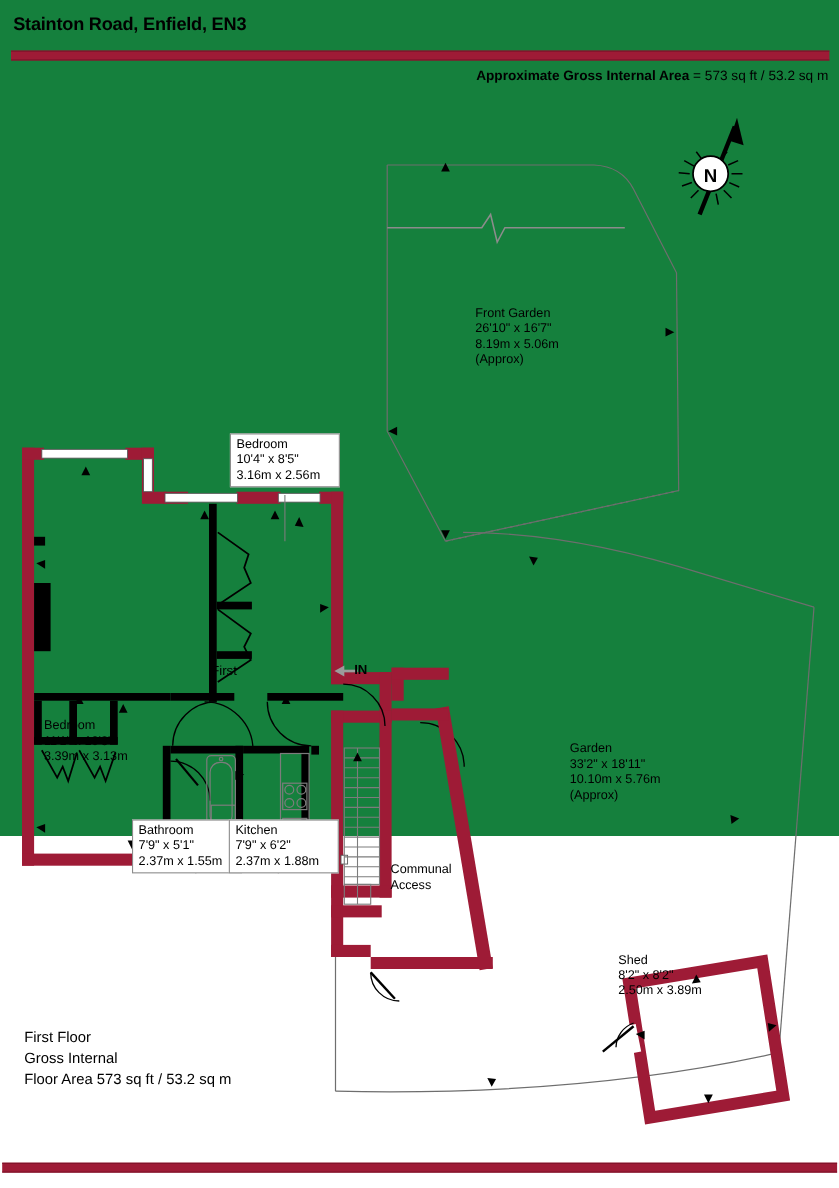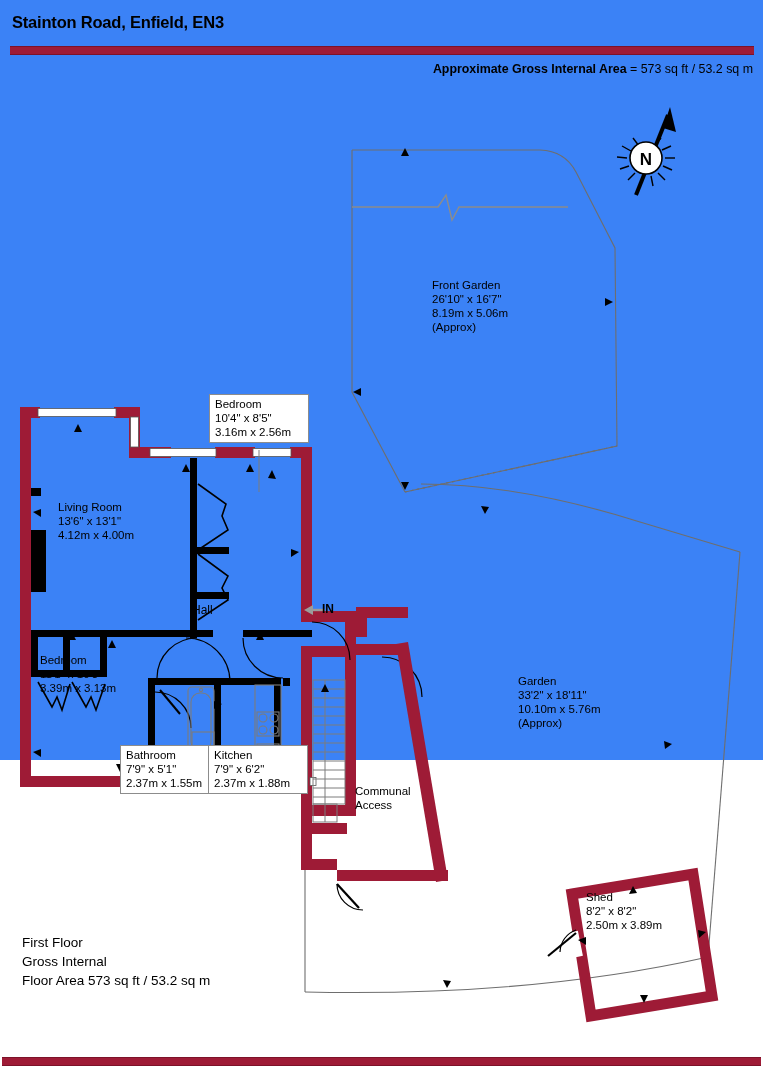--- a/index.html
+++ b/index.html
@@ -11,21 +11,21 @@
     width: 763px;
     height: 1080px;
     font-family: "Liberation Sans", sans-serif;
     position: relative;
     overflow: hidden;
   }
   .page {
     position: relative;
     width: 763px;
     height: 760px;
-    background: #3b82f6;
+    background: #15803d;
   }
   
   .header {
     position: absolute;
     left: 0; top: 0;
     width: 763px;
     height: 52px;
   }
   .header-title {
     position: absolute;
@@ -376,25 +376,20 @@
     <div>8.19m x 5.06m</div>
     <div>(Approx)</div>
   </div>
 
   <div class="lbl boxed" style="left:209px; top:394px; width:88px;">
     <div>Bedroom</div>
     <div>10'4" x 8'5"</div>
     <div>3.16m x 2.56m</div>
   </div>
 
-  <div class="lbl" style="left:58px; top:500px; width:110px;">
-    <div>Living Room</div>
-    <div>13'6" x 13'1"</div>
-    <div>4.12m x 4.00m</div>
-  </div>
 
   <div class="lbl" style="left:40px; top:653px; width:110px;">
     <div>Bedroom</div>
     <div>11'1" x 10'3"</div>
     <div>3.39m x 3.13m</div>
   </div>
 
   <div class="lbl boxed" style="left:120px; top:745px; width:88px;">
     <div>Bathroom</div>
     <div>7'9" x 5'1"</div>
@@ -407,27 +402,27 @@
     <div>2.37m x 1.88m</div>
   </div>
 
   <div class="lbl" style="left:518px; top:674px; width:118px;">
     <div>Garden</div>
     <div>33'2" x 18'11"</div>
     <div>10.10m x 5.76m</div>
     <div>(Approx)</div>
   </div>
 
-  <div class="lbl" style="left:586px; top:866px; width:110px;margin-top:24px;">
+  <div class="lbl" style="left:562px; top:866px; width:110px;">
     <div>Shed</div>
     <div>8'2" x 8'2"</div>
     <div>2.50m x 3.89m</div>
   </div>
 
-  <div class="lbl" style="left:192px; top:603px; width:56px; font-size:12px;">Hall</div>
+  <div class="lbl" style="left:192px; top:603px; width:56px; font-size:12px;">First</div>
 
   <div class="lbl-in" style="left:322px; top:602px;">IN</div>
 
   <div class="lbl" style="left:355px; top:784px; width:78px; font-size:11.5px;">
     <div>Communal</div>
     <div>Access</div>
   </div>
 
   <div class="footer-block">
     <div>First Floor</div>

